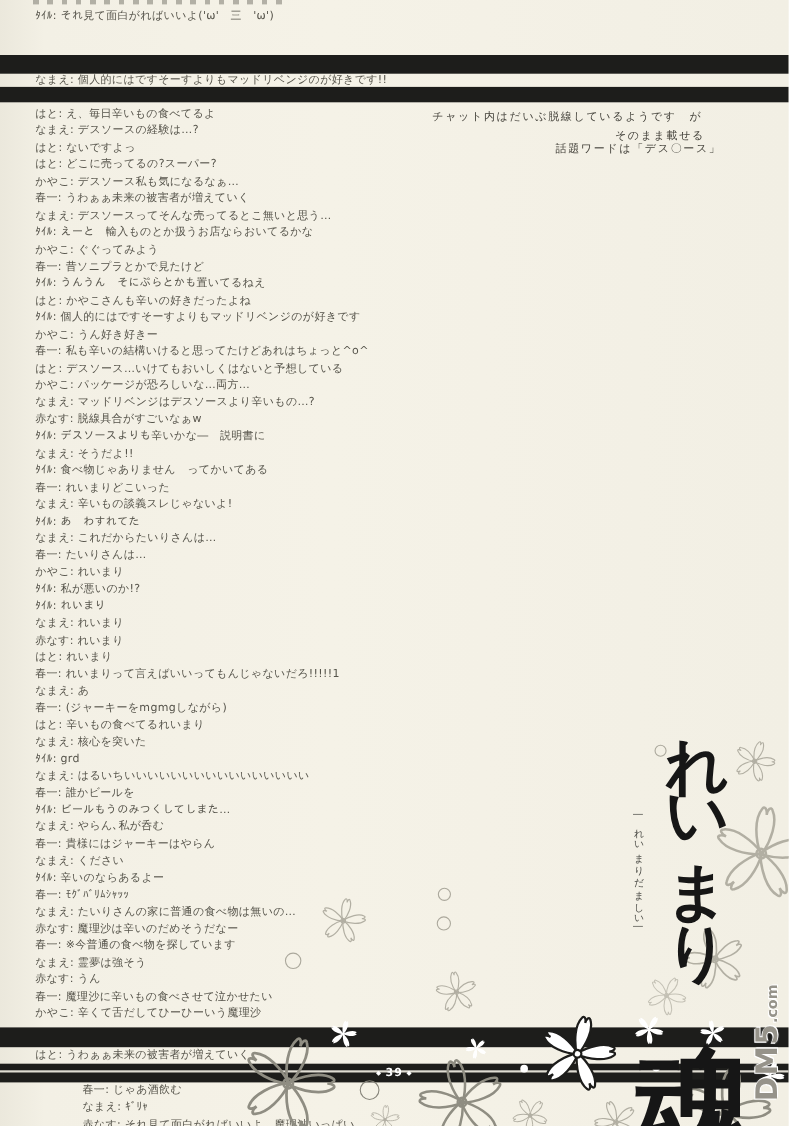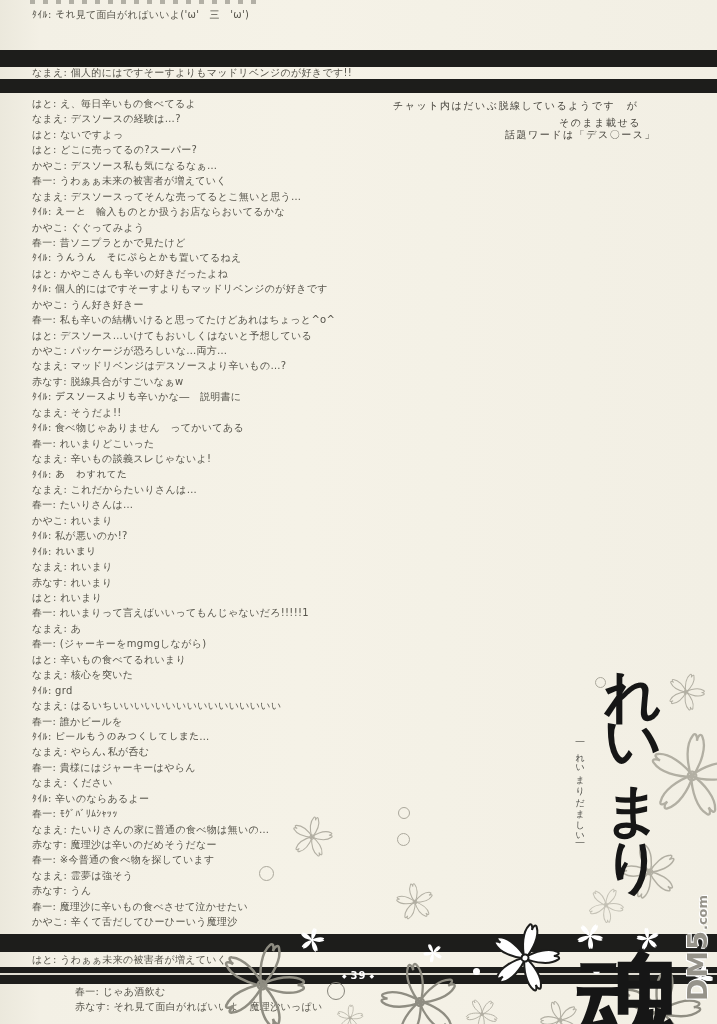--- a/index.html
+++ b/index.html
@@ -157,17 +157,17 @@
 <div class="bar" id="bar3" style="top:934px;height:18px"></div>
 
 <div class="abs chat clip" style="left:32px;top:952px;width:450px;height:14px;line-height:15px;">はと: うわぁぁ未来の被害者が増えていく</div>
 
 <div class="bar" id="bar4" style="top:967px;height:17px"></div>
 
 <div class="abs pagenum">
   <span class="orn">◆</span><span>39</span><span class="orn">◆</span>
 </div>
 
-<div class="abs chat botlines" style="left:32px;top:984px;width:450px;height:40px;overflow:hidden;margin-left:43px;"><div class="ln">春一: じゃあ酒飲む</div><div class="ln">赤なす: それ見て面白がればいいよ　魔理沙いっぱい</div></div>
+<div class="abs chat botlines" style="left:32px;top:984px;width:450px;height:40px;overflow:hidden;margin-left:43px;"><div class="ln">春一: じゃあ酒飲む</div><div class="ln">なまえ: ｷﾞﾘｬ</div><div class="ln">赤なす: それ見て面白がればいいよ　魔理沙いっぱい</div></div>
 
 <div class="abs watermark">
   <span class="wm1">DM5</span><span class="wm2">.com</span>
 </div>
 
 </body></html>

